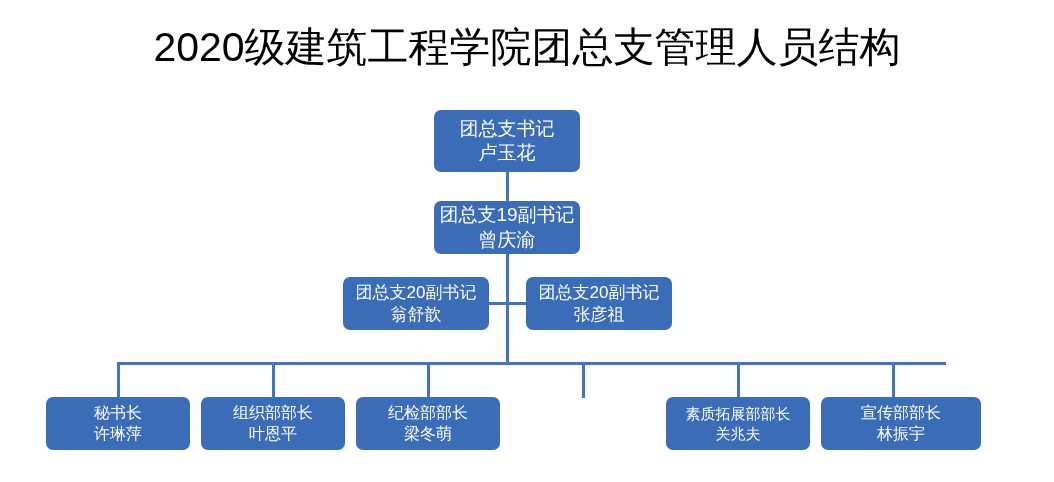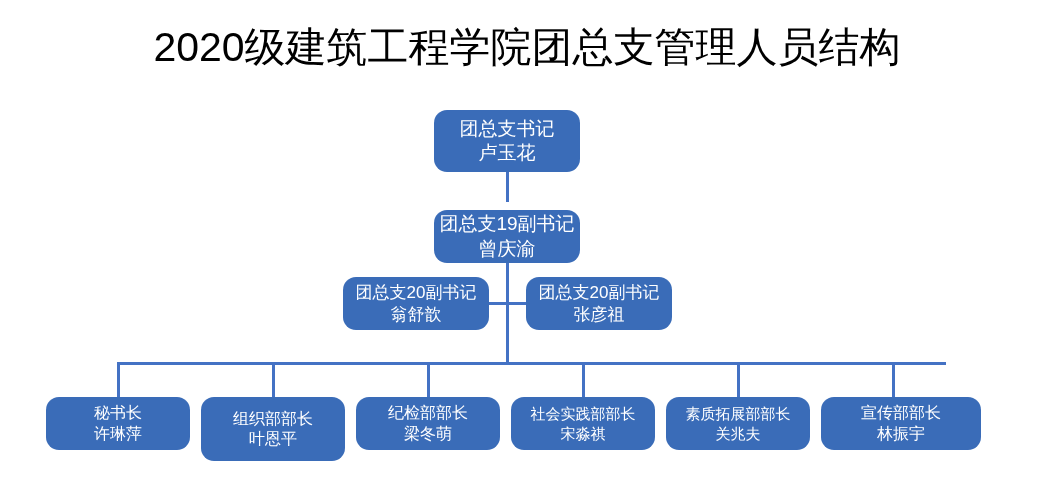--- a/index.html
+++ b/index.html
@@ -37,21 +37,21 @@
     position: absolute;
     background: #4472C4;
   }
   .conn-v { width: 3px; }
   .conn-h { height: 3px; }
 
   
   .node {
     position: absolute;
     background: #3A6CB8;
-    border-radius: 13px;
+    border-radius: 7px;
     color: #ffffff;
     display: flex;
     flex-direction: column;
     align-items: center;
     justify-content: center;
     text-align: center;
     line-height: 1.28;
     box-sizing: border-box;
     padding: 18px 4px;
   }
@@ -89,49 +89,45 @@
   <div class="conn conn-v" style="left:427px; top:362px; height:36px;"></div>
   <div class="conn conn-v" style="left:582px; top:362px; height:36px;"></div>
   <div class="conn conn-v" style="left:737px; top:362px; height:36px;"></div>
   <div class="conn conn-v" style="left:892px; top:362px; height:36px;"></div>
 
   <div class="node lvl1" style="left:434px; top:110px; width:146px; height:62px;">
     <span class="line1">团总支书记</span>
     <span class="line2">卢玉花</span>
   </div>
 
-  <div class="node lvl2" style="left:434px; top:201px; width:146px; height:53px;margin-top:9px;">
+  <div class="node lvl2" style="left:434px; top:201px; width:146px; height:53px;">
     <span class="line1">团总支19副书记</span>
     <span class="line2">曾庆渝</span>
   </div>
 
   <div class="node lvl3" style="left:343px; top:277px; width:146px; height:53px;">
     <span class="line1">团总支20副书记</span>
     <span class="line2">翁舒歆</span>
   </div>
   <div class="node lvl3" style="left:526px; top:277px; width:146px; height:53px;">
     <span class="line1">团总支20副书记</span>
     <span class="line2">张彦祖</span>
   </div>
 
   <div class="node lvl4" style="left:46px; top:397px; width:144px; height:53px;">
     <span class="line1">秘书长</span>
     <span class="line2">许琳萍</span>
   </div>
-  <div class="node lvl4" style="left:201px; top:397px; width:144px; height:64px;">
+  <div class="node lvl4" style="left:201px; top:397px; width:144px; height:53px;">
     <span class="line1">组织部部长</span>
     <span class="line2">叶恩平</span>
   </div>
   <div class="node lvl4" style="left:356px; top:397px; width:144px; height:53px;align-items:center;">
     <span class="line1">纪检部部长</span>
     <span class="line2">梁冬萌</span>
-  </div>
-  <div class="node lvl4 wide-label" style="left:511px; top:397px; width:144px; height:53px;">
-    <span class="line1">社会实践部部长</span>
-    <span class="line2">宋淼祺</span>
   </div>
   <div class="node lvl4 wide-label" style="left:666px; top:397px; width:144px; height:53px;">
     <span class="line1">素质拓展部部长</span>
     <span class="line2">关兆夫</span>
   </div>
   <div class="node lvl4" style="left:821px; top:397px; width:160px; height:53px;">
     <span class="line1">宣传部部长</span>
     <span class="line2">林振宇</span>
   </div>
 

